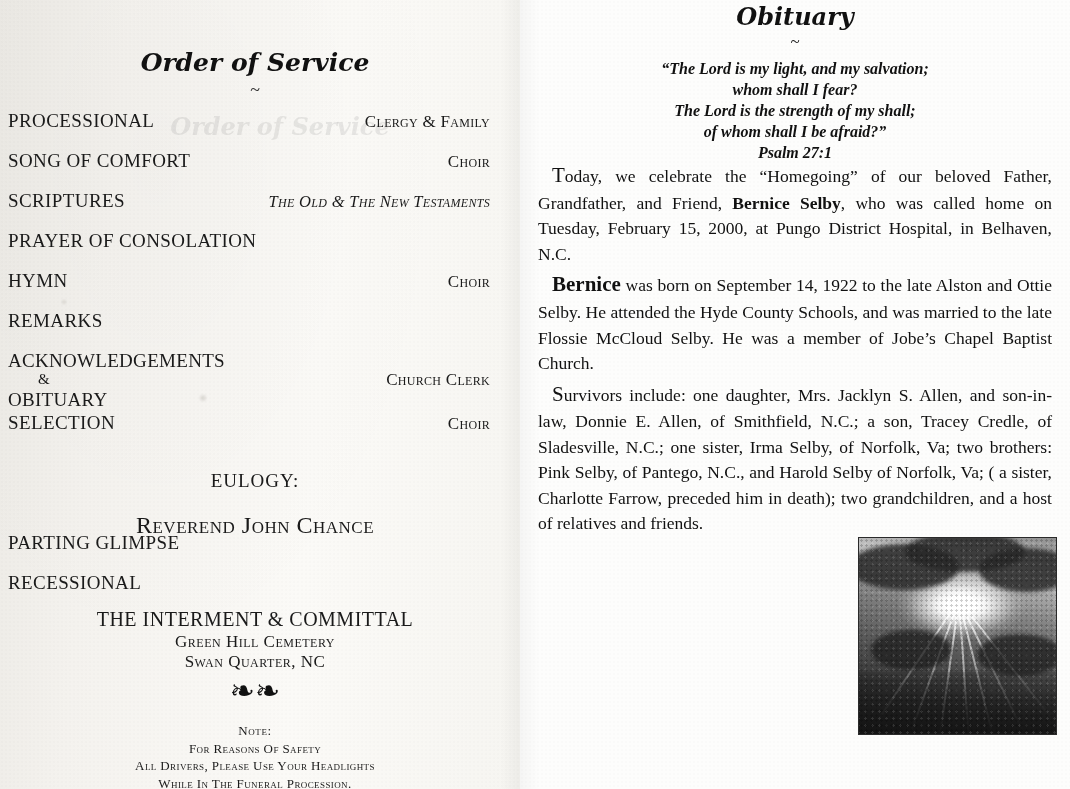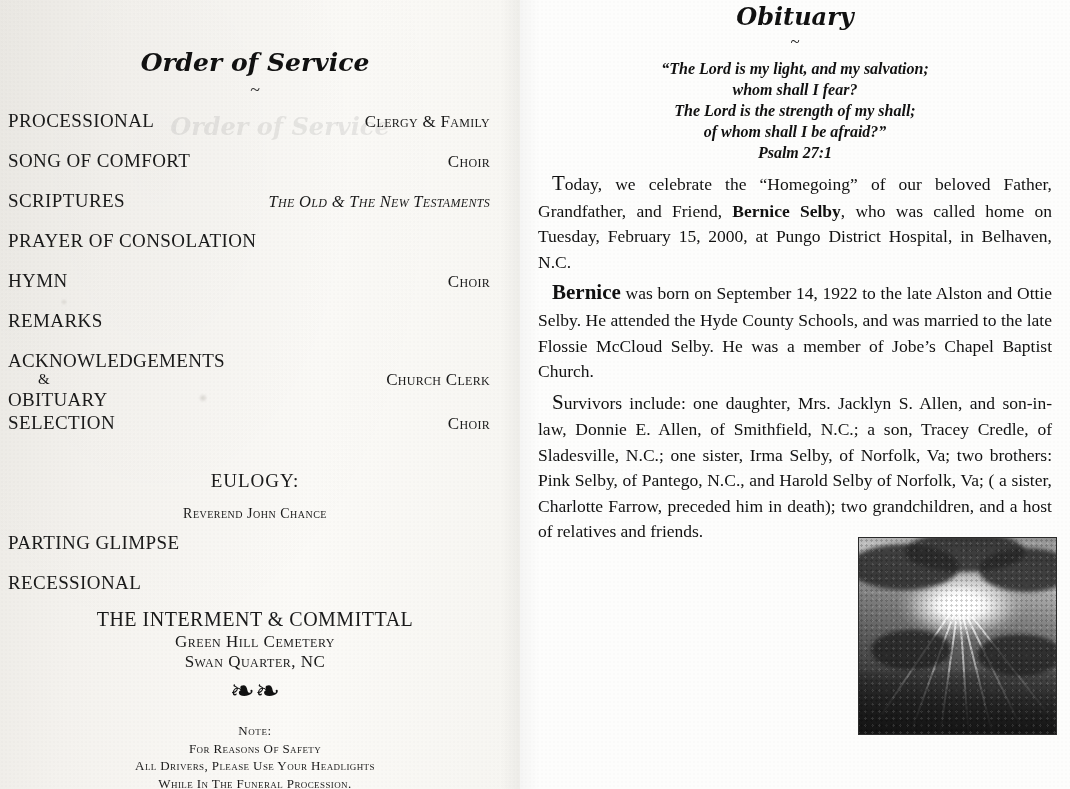--- a/index.html
+++ b/index.html
@@ -142,24 +142,24 @@
     position: absolute;
     top: 470px;
     width: 510px;
     text-align: center;
   }
   .eulogy-label {
     font-size: 19px;
     letter-spacing: 1px;
   }
   .eulogy-name {
-    font-size: 14px;
+    font-size: 24px;
     font-variant: small-caps;
     letter-spacing: 0.5px;
-    margin-top: 14px;
+    margin-top: 20px;
     font-family: Liberation Serif, serif;
   }
   .tail-list {
     position: absolute;
     top: 532px;
     left: 0;
     width: 510px;
   }
   .interment {
     position: absolute;
@@ -228,21 +228,21 @@
   .ob-body {
     position: absolute;
     top: 160px;
     left: 18px;
     width: 514px;
     font-size: 17.5px;
     line-height: 1.46;
     text-align: justify;
     color: #111;
   }
-  .ob-body p { margin: 8px 0 0px 0; text-indent: 14px; }
+  .ob-body p { margin: 0 0 0px 0; text-indent: 14px; }
   .ob-body p + p { margin-top: 2px; }
   .dropcap {
     font-size: 21px;
   }
   .bold { font-weight: bold; }
   .photo {
     position: absolute;
     left: 858px;
     top: 537px;
     width: 197px;

